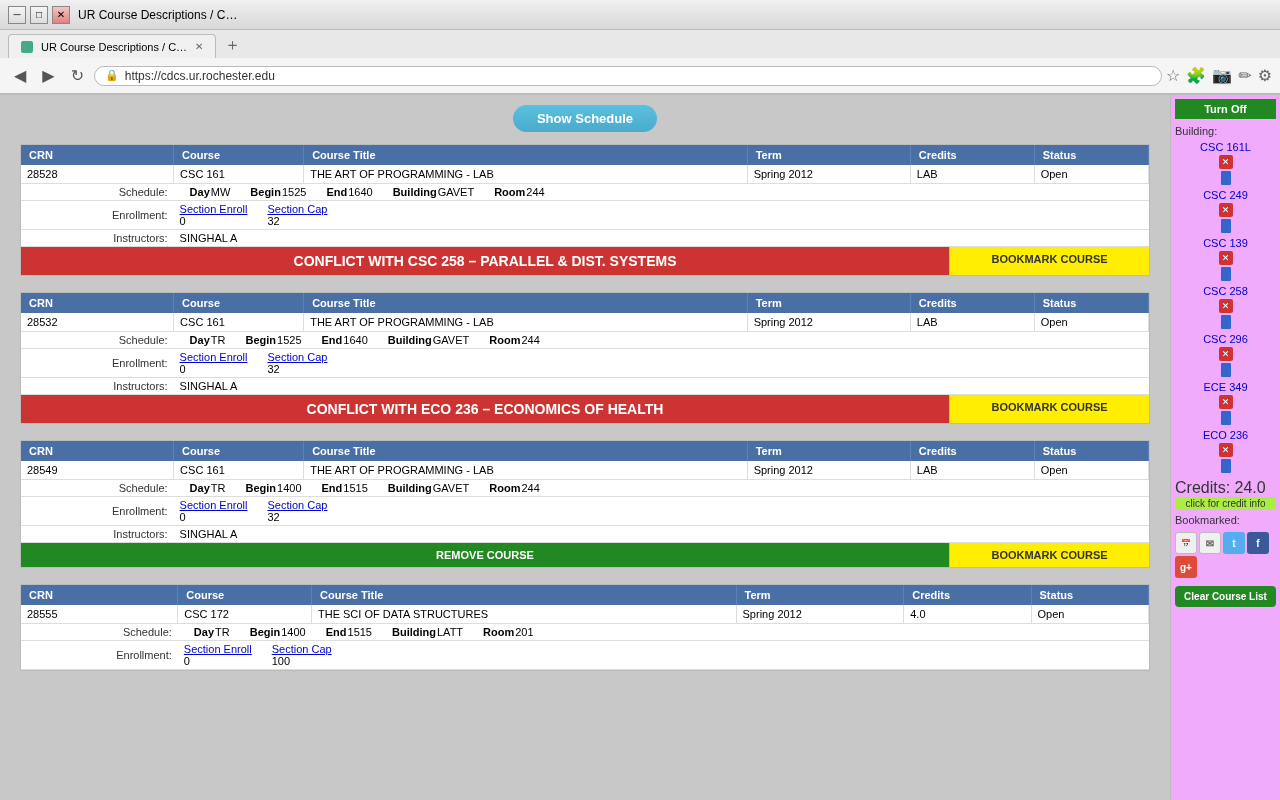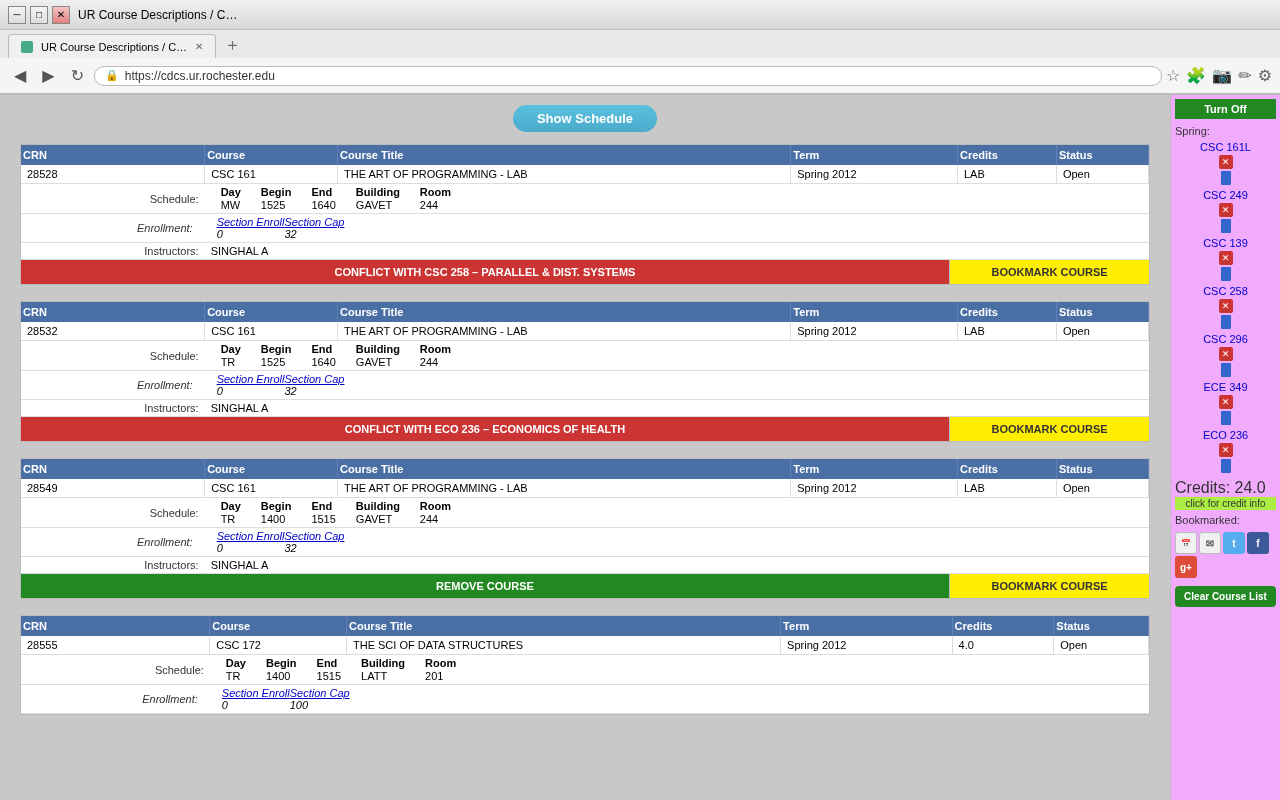--- a/index.html
+++ b/index.html
@@ -29,38 +29,38 @@
     .content-area { flex: 1; background: #c8c8c8; overflow-y: auto; padding: 10px 20px; }
     .sidebar { width: 110px; background: #f0abfc; border-left: 1px solid #bbb; overflow-y: auto; padding: 4px; }
 
     
     .show-schedule-wrap { text-align: center; margin-bottom: 12px; }
     .show-schedule-btn { background: linear-gradient(to bottom, #5bc0de, #4aabcd); color: white; border: none; border-radius: 16px; padding: 6px 24px; font-size: 13px; cursor: pointer; font-weight: bold; text-align: center; }
 
     
     .course-section { background: white; margin-bottom: 16px; border: 1px solid #bbb; }
     .course-table { width: 100%; border-collapse: collapse; }
-    .course-table th { background: #4a6fa5; color: white; padding: 4px 2px; text-align: left; font-size: 11px; border-right: 1px solid #6080bb; }
+    .course-table th { background: #4a6fa5; color: white; padding: 4px 8px; text-align: left; font-size: 11px; border-right: 1px solid #6080bb; }
     .course-table td { padding: 3px 6px; border-bottom: 1px solid #ddd; font-size: 11px; }
     .course-table tr.data-row td { border-right: 1px solid #ddd; }
 
     .schedule-row td { padding: 2px 6px; font-size: 11px; }
     .schedule-sub { display: flex; gap: 20px; padding-left: 10px; }
-    .schedule-col { display: flex; flex-direction: column; gap: 1px; }
+    .schedule-col { display: flex; flex-direction: row; gap: 1px; }
     .schedule-label { font-size: 11px; font-weight: bold; }
     .schedule-val { font-size: 11px; }
 
-    .enroll-row td { padding: 2px 12px; font-size: 11px; font-style: italic; }
-    .enroll-links { display: flex; }
+    .enroll-row td { padding: 2px 6px; font-size: 11px; }
+    .enroll-links { display: flex; gap: 20px; }
     .enroll-link { color: #0000cc; text-decoration: underline; cursor: pointer; font-size: 11px; }
 
     .instructor-row td { padding: 2px 6px; font-size: 11px; }
 
     .action-bar { display: flex; }
-    .conflict-btn { flex: 1; background: #cc3333; color: white; text-align: center; padding: 6px; font-size: 11px; font-weight: bold; cursor: pointer; }
+    .conflict-btn { flex: 1; background: #cc3333; color: white; text-align: center; padding: 6px; font-size: 14px; font-weight: bold; cursor: pointer; }
     .remove-btn { flex: 1; background: #228822; color: white; text-align: center; padding: 6px; font-size: 11px; font-weight: bold; cursor: pointer; }
     .bookmark-btn { flex: 0 0 200px; background: #ffee00; color: #333; text-align: center; padding: 6px; font-size: 11px; font-weight: bold; cursor: pointer; border-left: 1px solid #bbb; }
 
     .label-cell { color: #333; font-weight: normal; text-align: right; padding-right: 6px; white-space: nowrap; }
     .sidebar-courses-label { font-size: 11px; color: #333; padding: 2px 0; }
     .sidebar-course-item { display: flex; align-items: center; gap: 2px; padding: 2px 0; font-size: 11px; flex-direction: column; }
     .sidebar-course-name { flex: 1; color: #0000cc; cursor: pointer; font-size: 11px; }
     .sb-x { background: #cc3333; color: white; width: 14px; height: 14px; font-size: 9px; display: flex; align-items: center; justify-content: center; cursor: pointer; border-radius: 2px; }
     .sb-blue { background: #3366cc; width: 10px; height: 14px; cursor: pointer; border-radius: 1px; }
     .credits-info { font-size: 16px; color: #333; padding: 4px 0 0 0; text-align: left; }
@@ -418,21 +418,21 @@
       </tbody>
     </table>
 
   </div>
       </div>
 
   </div>
 
   <div class="sidebar">
     <button class="turn-off-btn">Turn Off</button>
-    <div class="sidebar-courses-label">Spring:</div>
+    <div class="sidebar-courses-label">Building:</div>
     <div id="sidebar-items">
         <div class="sidebar-course-item">
     <span class="sidebar-course-name">CSC 161L</span>
     <div class="sb-x">✕</div>
     <div class="sb-blue"></div>
   </div>
         <div class="sidebar-course-item">
     <span class="sidebar-course-name">CSC 249</span>
     <div class="sb-x">✕</div>
     <div class="sb-blue"></div>

